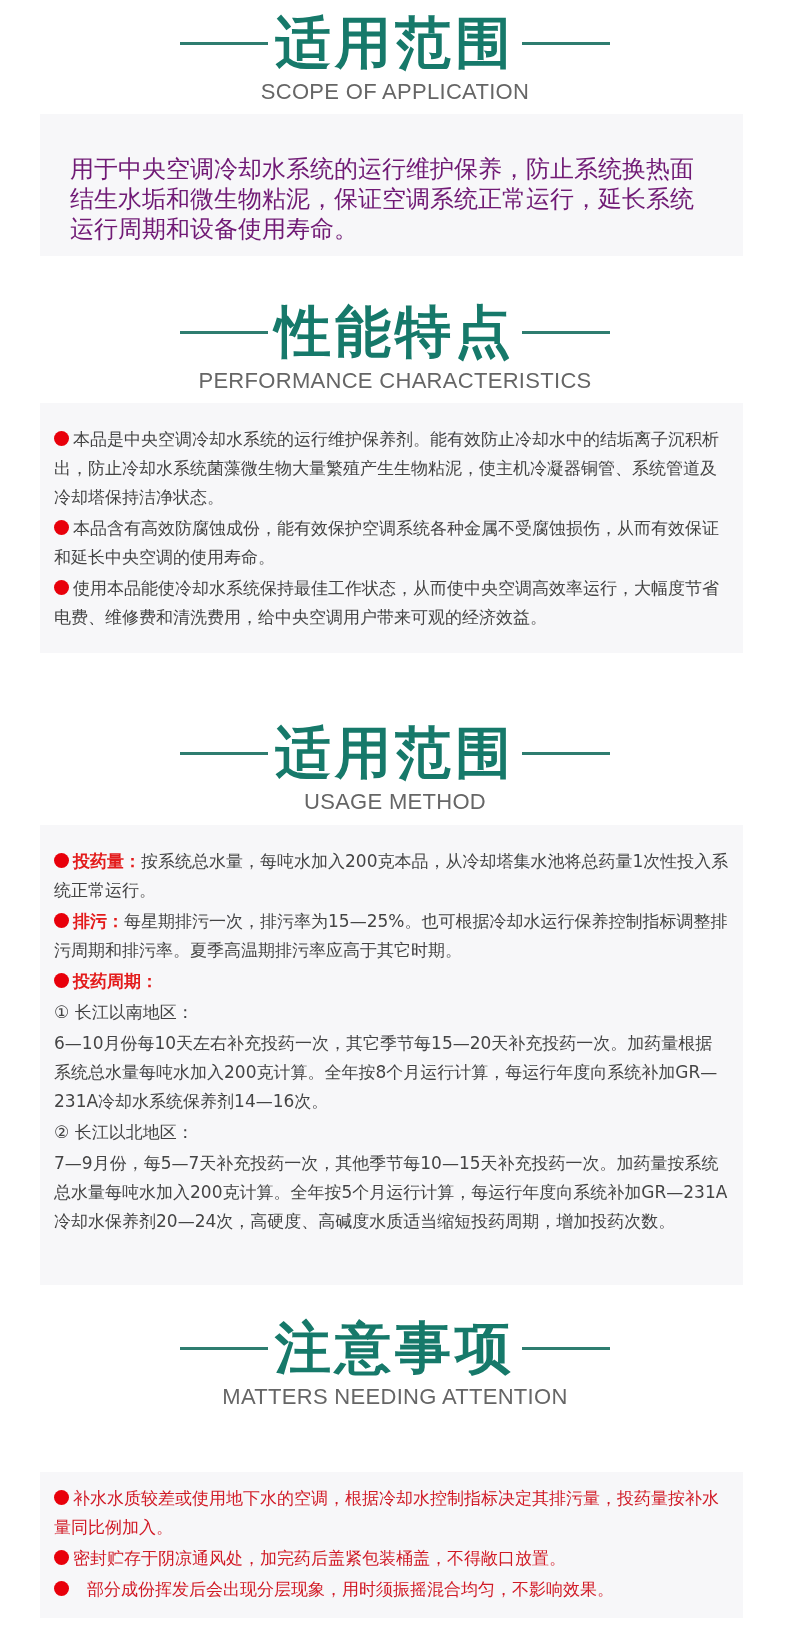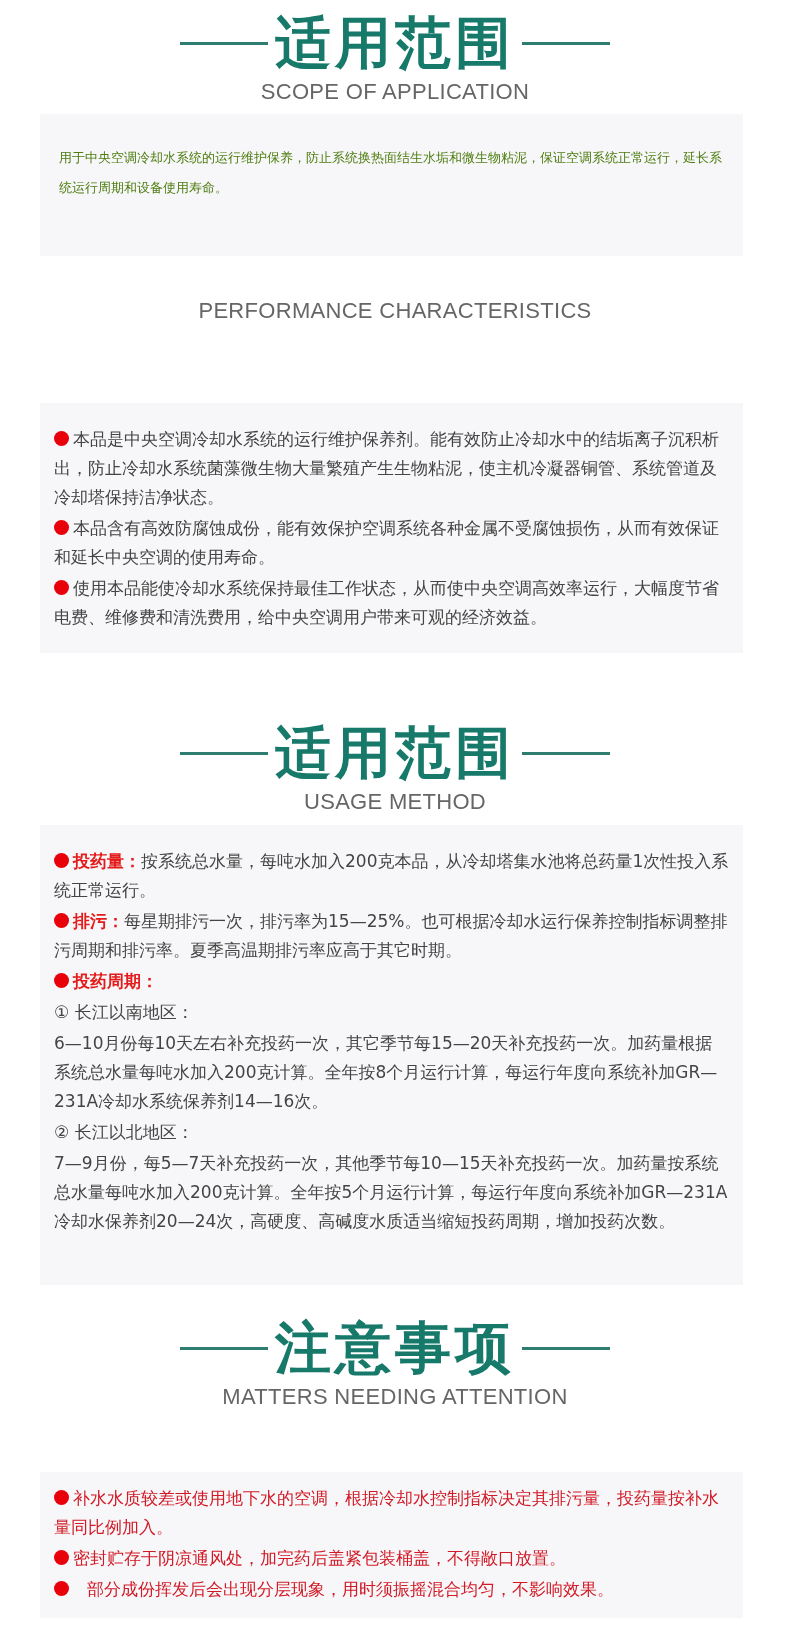--- a/index.html
+++ b/index.html
@@ -20,21 +20,21 @@
     letter-spacing:4px;
   }
   .head-sub {
     font-size:22px; color:#666; line-height:24px; margin-top:2px;
     font-family:"Liberation Sans",sans-serif; letter-spacing:0.3px;
   }
   .box {
     position:absolute; left:40px; width:703px; background:#f7f7f9;
     box-sizing:border-box; padding:0 14px;
   }
-  .p { font-size:13px; line-height:30px; color:#4d7c0f; margin:5px; }
+  .p { font-size:24px; line-height:30px; color:#701a75; margin:16px; }
   .item { font-size:17px; line-height:29px; color:#444; margin:0 0 2px 0; }
   .dot { display:inline-block; width:15px; height:15px; border-radius:50%; background:#e8000b; vertical-align:-1px; margin-right:4px; }
   .red-label { color:#e31b1b; font-weight:bold; }
   .red-text { color:#d11a26; }
   .gap-dot { margin-right:18px; }
 </style>
 </head>
 <body>
 
 <div class="section-head" style="top:8px;">
@@ -43,20 +43,25 @@
     <span class="head-title">适用范围</span>
     <span class="head-line right"></span>
   </div>
   <div class="head-sub">SCOPE OF APPLICATION</div>
 </div>
 <div class="box" style="top:114px; height:142px; padding-top:24px;">
   <p class="p">用于中央空调冷却水系统的运行维护保养，防止系统换热面结生水垢和微生物粘泥，保证空调系统正常运行，延长系统运行周期和设备使用寿命。</p>
 </div>
 
 <div class="section-head" style="top:297px;">
+  <div class="head-row">
+    <span class="head-line left"></span>
+    <span class="head-title">性能特点</span>
+    <span class="head-line right"></span>
+  </div>
   <div class="head-sub">PERFORMANCE CHARACTERISTICS</div>
 </div>
 <div class="box" style="top:403px; height:250px; padding-top:22px;">
   <p class="item"><span class="dot"></span><span>本品是中央空调冷却水系统的运行维护保养剂。能有效防止冷却水中的结垢离子沉积析出，防止冷却水系统菌藻微生物大量繁殖产生生物粘泥，使主机冷凝器铜管、系统管道及冷却塔保持洁净状态。</span></p>
   <p class="item"><span class="dot"></span><span>本品含有高效防腐蚀成份，能有效保护空调系统各种金属不受腐蚀损伤，从而有效保证和延长中央空调的使用寿命。</span></p>
   <p class="item"><span class="dot"></span><span>使用本品能使冷却水系统保持最佳工作状态，从而使中央空调高效率运行，大幅度节省电费、维修费和清洗费用，给中央空调用户带来可观的经济效益。</span></p>
 </div>
 
 <div class="section-head" style="top:718px;">
   <div class="head-row">

